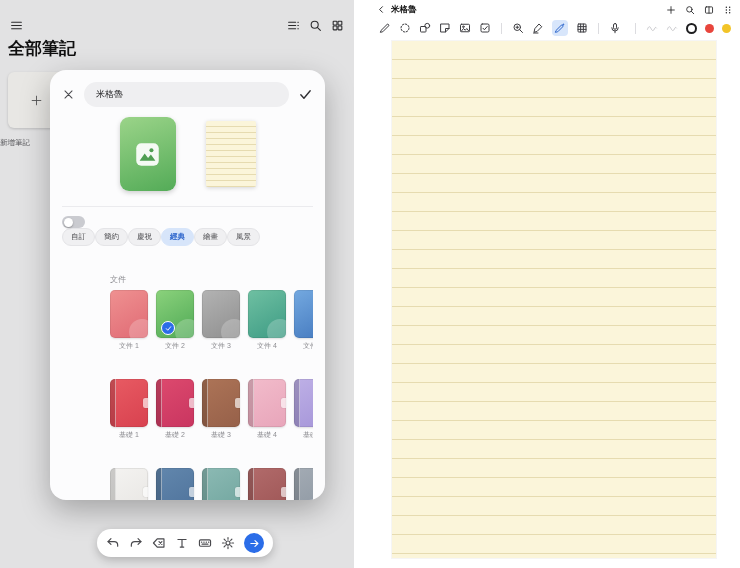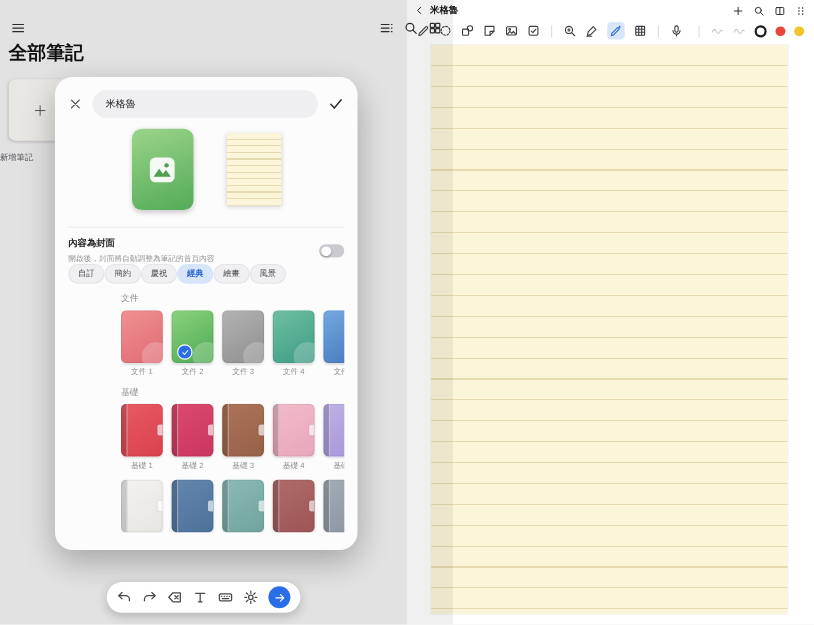--- a/index.html
+++ b/index.html
@@ -2,21 +2,21 @@
 <html><head>
 <meta charset="utf-8">
 <style>
   html,body{margin:0;padding:0;background:#ddd;}
   .app{position:relative;width:740px;height:568px;overflow:hidden;background:#fff;
        font-family:"Liberation Sans","DejaVu Sans",sans-serif;-webkit-font-smoothing:antialiased;}
   .ic{display:inline-flex;flex:none;}
   .ic svg{width:100%;height:100%;display:block;}
 
   
-  .left{position:absolute;left:0;top:0;width:412px;height:568px;background:#f1f1f2;overflow:hidden;}
+  .left{position:absolute;left:0;top:0;width:354px;height:568px;background:#f1f1f2;overflow:hidden;}
   .menu-btn{position:absolute;top:19px;left:10px;width:13px;height:13px;color:#2e2e30;z-index:1;}
   .left-actions{position:absolute;top:19px;right:10px;display:flex;gap:9px;z-index:1;}
   .left-actions .ic{width:13px;height:13px;color:#2e2e30;}
   .left-title{position:absolute;top:37px;left:8px;margin:0;font-size:17px;font-weight:bold;color:#111;z-index:1;}
   .newnote-card{position:absolute;top:72px;left:8px;width:88px;height:56px;background:#f7f6f3;border-radius:6px;
        box-shadow:0 1px 3px rgba(0,0,0,.18);display:flex;align-items:center;padding-left:22px;box-sizing:border-box;z-index:1;}
   .newnote-card .ic{width:13px;height:13px;color:#555;}
   .newnote-label{position:absolute;top:138px;left:0;font-size:7.5px;color:#5a5a5e;z-index:1;}
   .scrim{position:absolute;inset:0;background:rgba(0,0,0,.06);z-index:2;}
 
@@ -38,21 +38,21 @@
   .toggle-row{display:flex;align-items:center;margin-top:11px;padding-top:9px;border-top:1px solid #ebebee;}
   .toggle-text{flex:1;min-width:0;padding-right:8px;}
   .tt-label{font-size:8.5px;font-weight:bold;color:#1d1d1f;}
   .tt-desc{font-size:7px;color:#96969b;margin-top:2px;}
   .switch{width:23px;height:12px;border-radius:7px;background:#cacbd0;position:relative;flex:none;}
   .switch .knob{position:absolute;left:1.5px;top:1.5px;width:9px;height:9px;border-radius:50%;background:#fff;
        box-shadow:0 1px 2px rgba(0,0,0,.3);}
   .chips{display:flex;gap:0;text-align:center;}
   .chip{font-size:7.5px;padding:3px 8px;border-radius:10px;background:#f0f0f2;color:#48484c;border:1px solid #e4e4e7;white-space:nowrap;}
   .chip.sel{background:#d7e5fa;color:#2e66cc;border-color:#d7e5fa;font-weight:bold;}
-  .cover-section{margin-top:8px;padding-left:48px;}
+  .cover-section{margin-top:28px;padding-left:48px;}
   .section-label{font-size:8px;color:#8d8d92;margin:0 0 5px;}
   .cover-row{display:flex;gap:8px;overflow:hidden;}
   .cover-cell{flex:0 0 38px;width:38px;text-align:center;}
   .cover{width:38px;height:48px;border-radius:5px;position:relative;overflow:hidden;
        box-shadow:inset 0 0 0 1px rgba(0,0,0,.07),0 1px 2px rgba(0,0,0,.12);}
   .cover .spine{position:absolute;left:0;top:0;bottom:0;width:5px;background:rgba(0,0,0,.17);border-right:1px solid rgba(255,255,255,.45);}
   .cover .clasp{position:absolute;right:0;top:19px;width:5px;height:10px;border-radius:2px 0 0 2px;
        background:rgba(255,255,255,.65);box-shadow:0 0 1px rgba(0,0,0,.3);}
   .cover .deco{position:absolute;right:-7px;bottom:-7px;width:26px;height:26px;border-radius:50%;background:rgba(255,255,255,.22);}
   .badge{position:absolute;left:5px;bottom:3px;width:12px;height:12px;border-radius:50%;background:#2b6de8;
@@ -153,24 +153,20 @@
           <svg viewBox="0 0 24 24">
             <rect x="2" y="2" width="20" height="20" rx="4.5" fill="#ffffff" opacity="0.92"></rect>
             <path d="M5 17.5l4.5-6.5 3 4 2.5-3 4 5.5z" fill="#4f9e52"></path>
             <circle cx="15.5" cy="8.3" r="1.8" fill="#4f9e52"></circle>
           </svg>
         </div>
         <div class="prev-paper"></div>
       </div>
 
       <div class="toggle-row">
-        <div class="toggle-text">
-          <div class="tt-label">內容為封面</div>
-          <div class="tt-desc">開啟後，封面將自動調整為筆記的首頁內容</div>
-        </div>
         <div class="switch">
             <div class="knob"></div>
           </div>
       </div>
 
       <div class="chips">
           <div class="chip">自訂</div>
           <div class="chip">簡約</div>
           <div class="chip">慶祝</div>
           <div class="chip sel">經典</div>
@@ -218,21 +214,20 @@
               </div>
               <div class="cover-cell">
                 <div class="cover" style="background: linear-gradient(150deg, rgb(237, 160, 107), rgb(223, 127, 70));">
                   <div class="deco"></div>
                 </div>
                 <div class="cover-label">文件 6</div>
               </div>
             </div>
           </div>
           <div class="cover-section">
-            <div class="section-label">基礎</div>
             <div class="cover-row">
               <div class="cover-cell">
                 <div class="cover" style="background: linear-gradient(150deg, rgb(232, 91, 99), rgb(216, 65, 79));">
                   <div class="spine"></div>
                   <div class="clasp"></div>
                 </div>
                 <div class="cover-label">基礎 1</div>
               </div>
               <div class="cover-cell">
                 <div class="cover" style="background: linear-gradient(150deg, rgb(221, 74, 110), rgb(201, 53, 96));">

